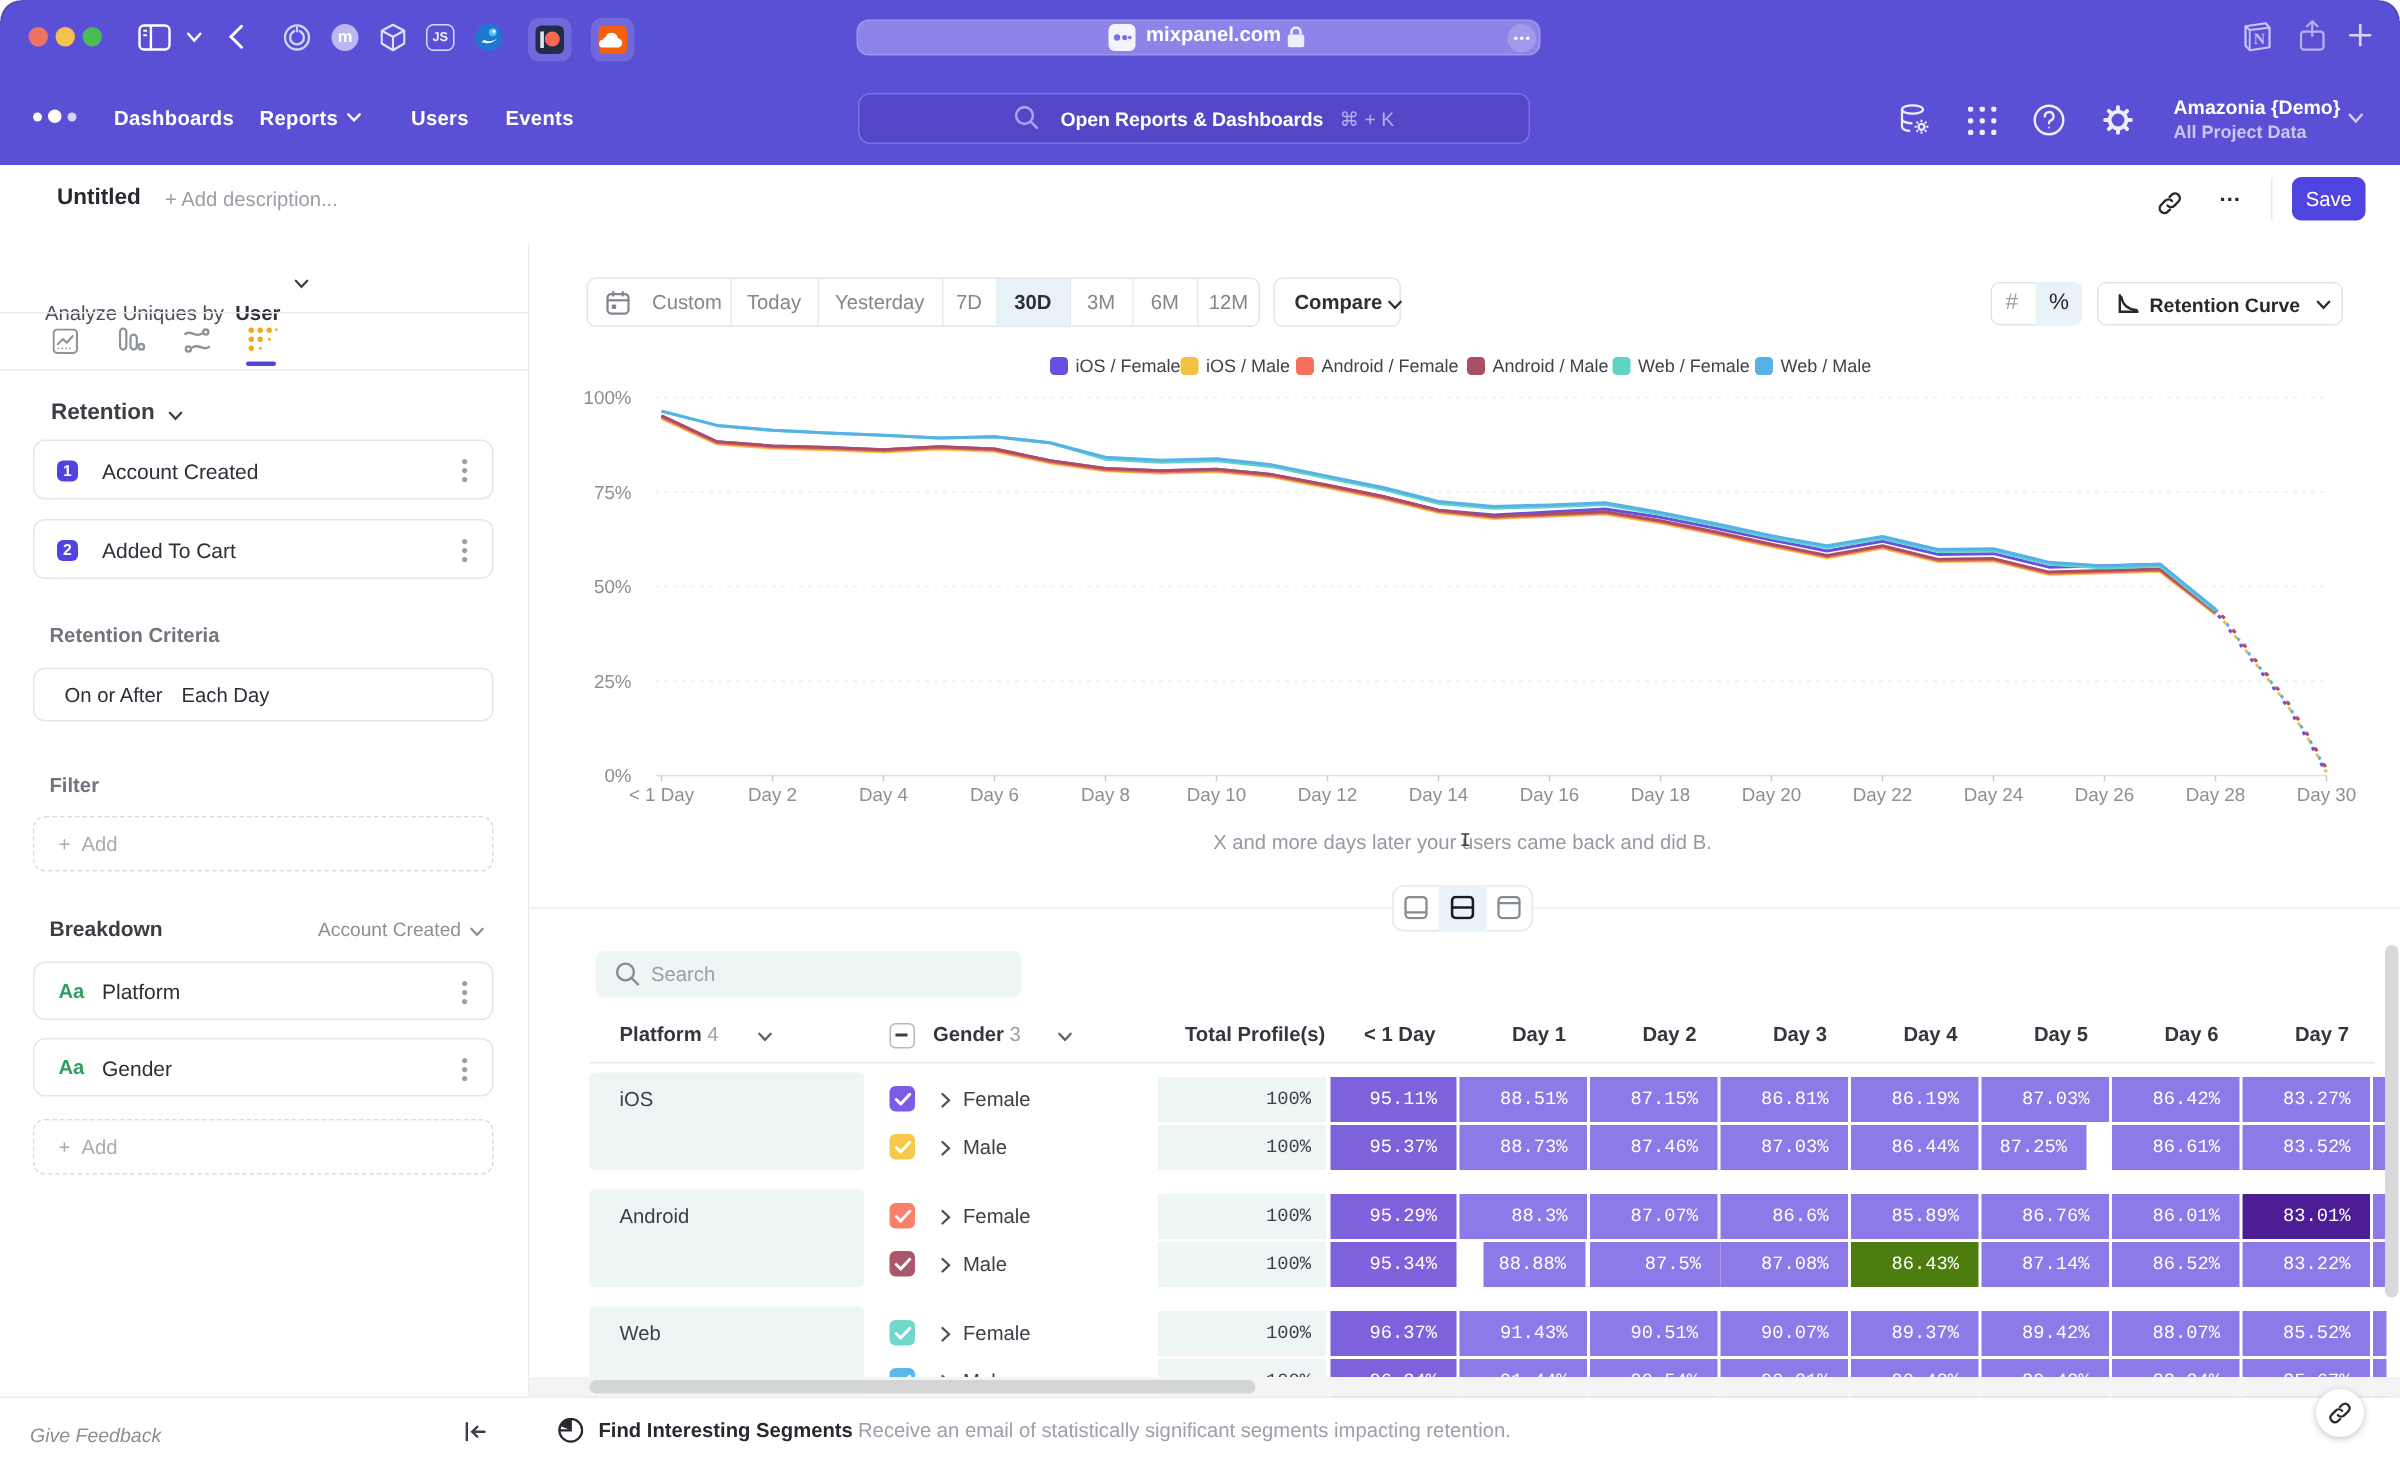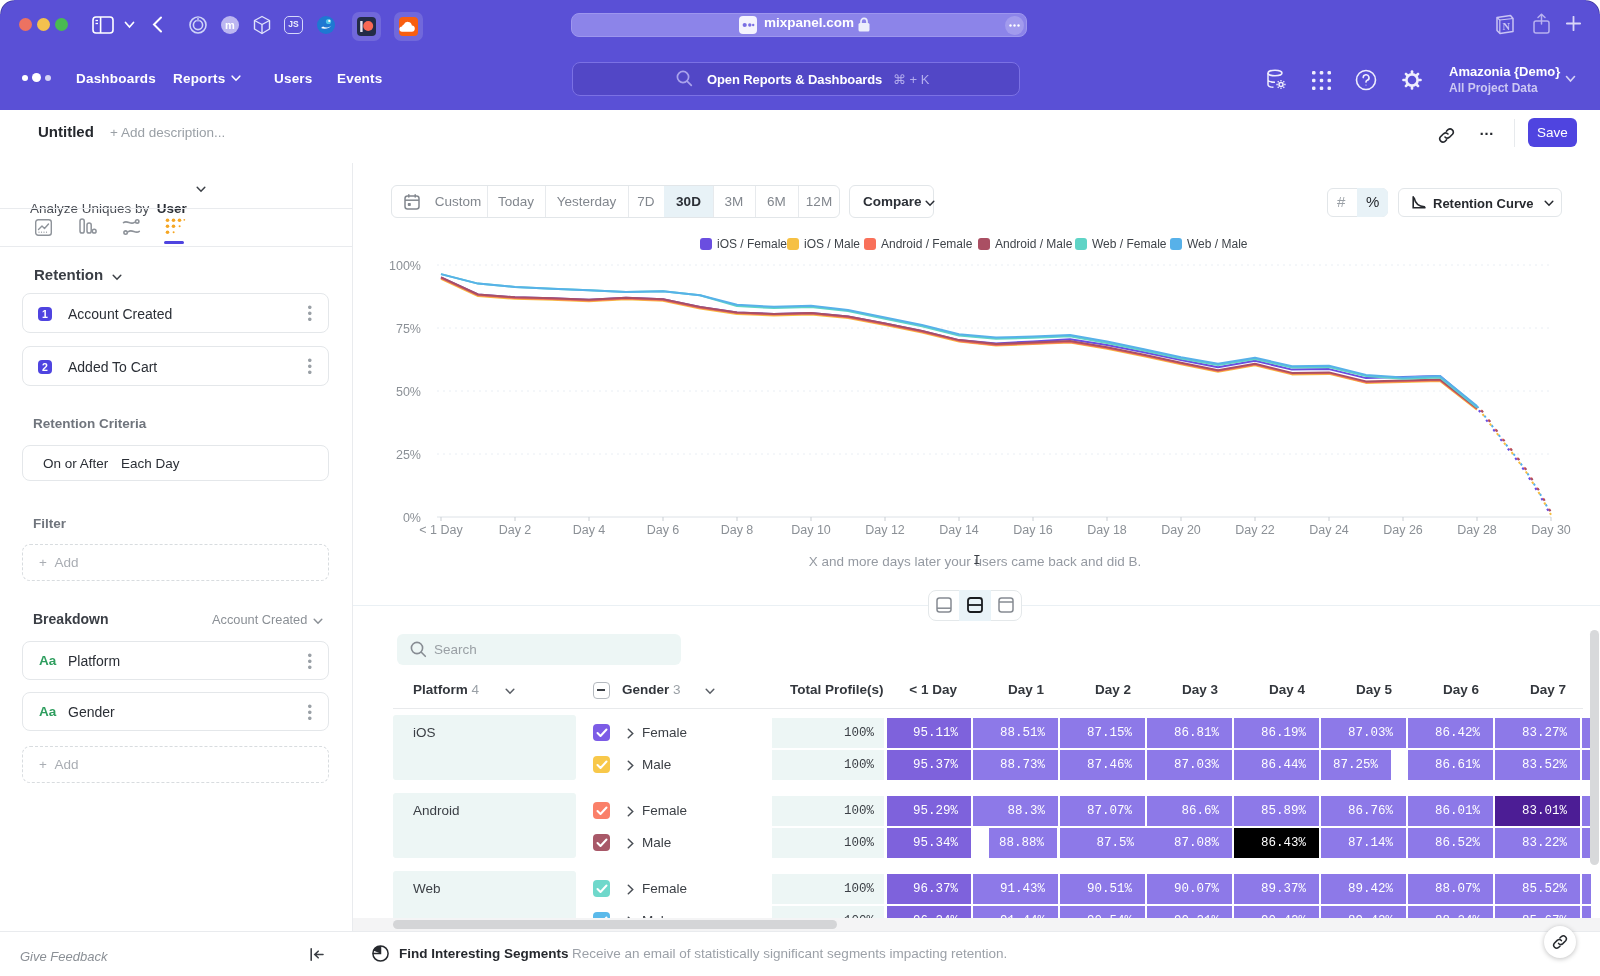--- a/index.html
+++ b/index.html
@@ -510,21 +510,21 @@
       </div>
       <svg class="abs" style="left:627px; top:838px;" width="7" height="11" viewBox="0 0 7 11" fill="none" stroke="#4a4f56" stroke-width="1.5" stroke-linecap="round">
         <path d="M1.3 1.3 L5.7 5.5 L1.3 9.7"></path>
       </svg>
       <div class="glabel" style="left:642px; top:835px;">Male</div>
       <div class="totcell" style="left:772px; top:828px;">100%</div>
       <div class="pcell" style="left:887px; top:828px; width:84px; background:#7e62dc;">95.34%</div>
       <div class="pcell" style="left:973px; top:828px; width:68px; background:#8d79e8;margin-left:16px;">88.88%</div>
       <div class="pcell" style="left:1060px; top:828px; width:87px; background:#8d79e8;">87.5%</div>
       <div class="pcell" style="left:1147px; top:828px; width:85px; background:#8d79e8;">87.08%</div>
-      <div class="pcell" style="left:1234px; top:828px; width:85px; background:#000000;">86.43%</div>
+      <div class="pcell" style="left:1234px; top:828px; width:85px; background:#4d7c0f;">86.43%</div>
       <div class="pcell" style="left:1321px; top:828px; width:85px; background:#8d79e8;">87.14%</div>
       <div class="pcell" style="left:1408px; top:828px; width:85px; background:#8d79e8;">86.52%</div>
       <div class="pcell" style="left:1495px; top:828px; width:85px; background:#8d79e8;">83.22%</div>
       <div class="pcell" style="left:1582px; top:828px; width:9px; background:#8d79e8; padding-right:0;"></div>
       <div class="flash" style="left:393px; top:871px; width:183px; height:65px; border-radius:3px;"></div>
       <div class="abs" style="left:413px; top:881px; font-size:13.5px; color:#3c4046;">Web</div>
       <div class="gcheck" style="left:593px; top:880px; background:#6fd8cb;">
         <svg width="12" height="10" viewBox="0 0 12 10" fill="none" stroke="#fff" stroke-width="2" stroke-linecap="round" stroke-linejoin="round">
           <path d="M1.5 5 L4.5 8 L10.5 1.5"></path>
         </svg>

